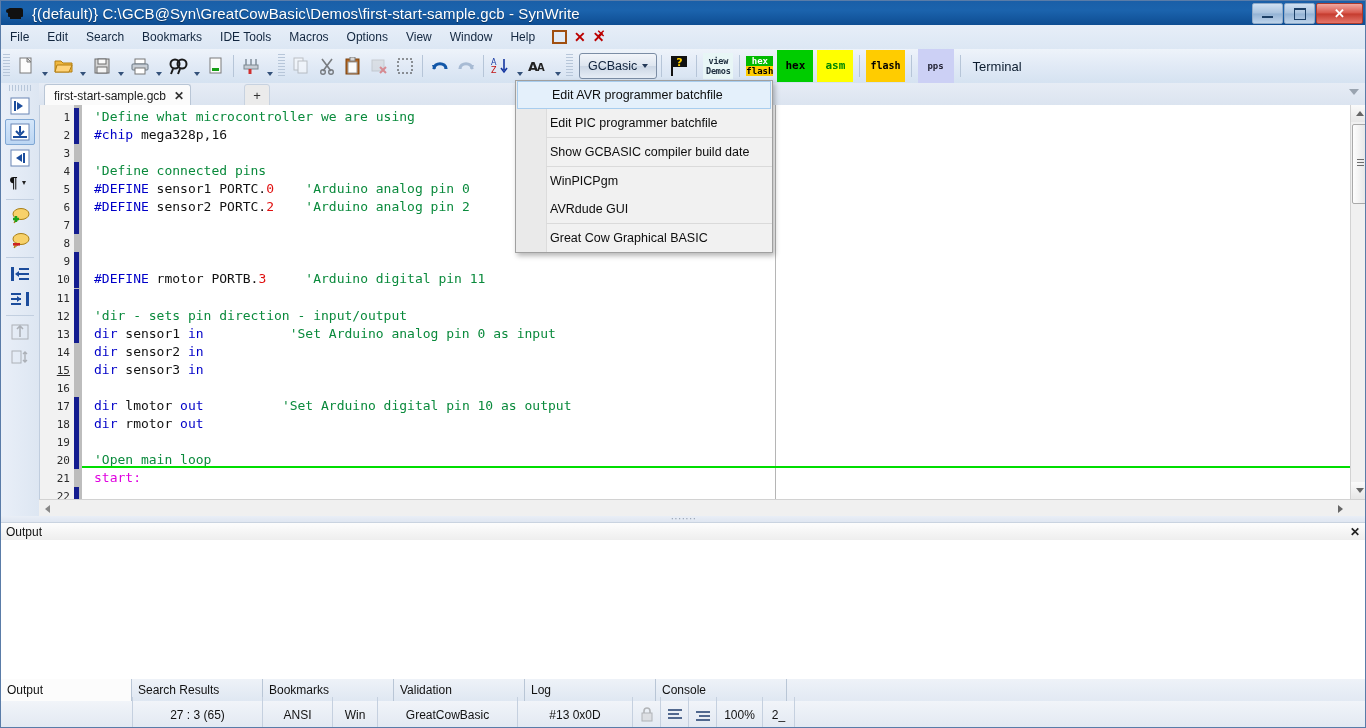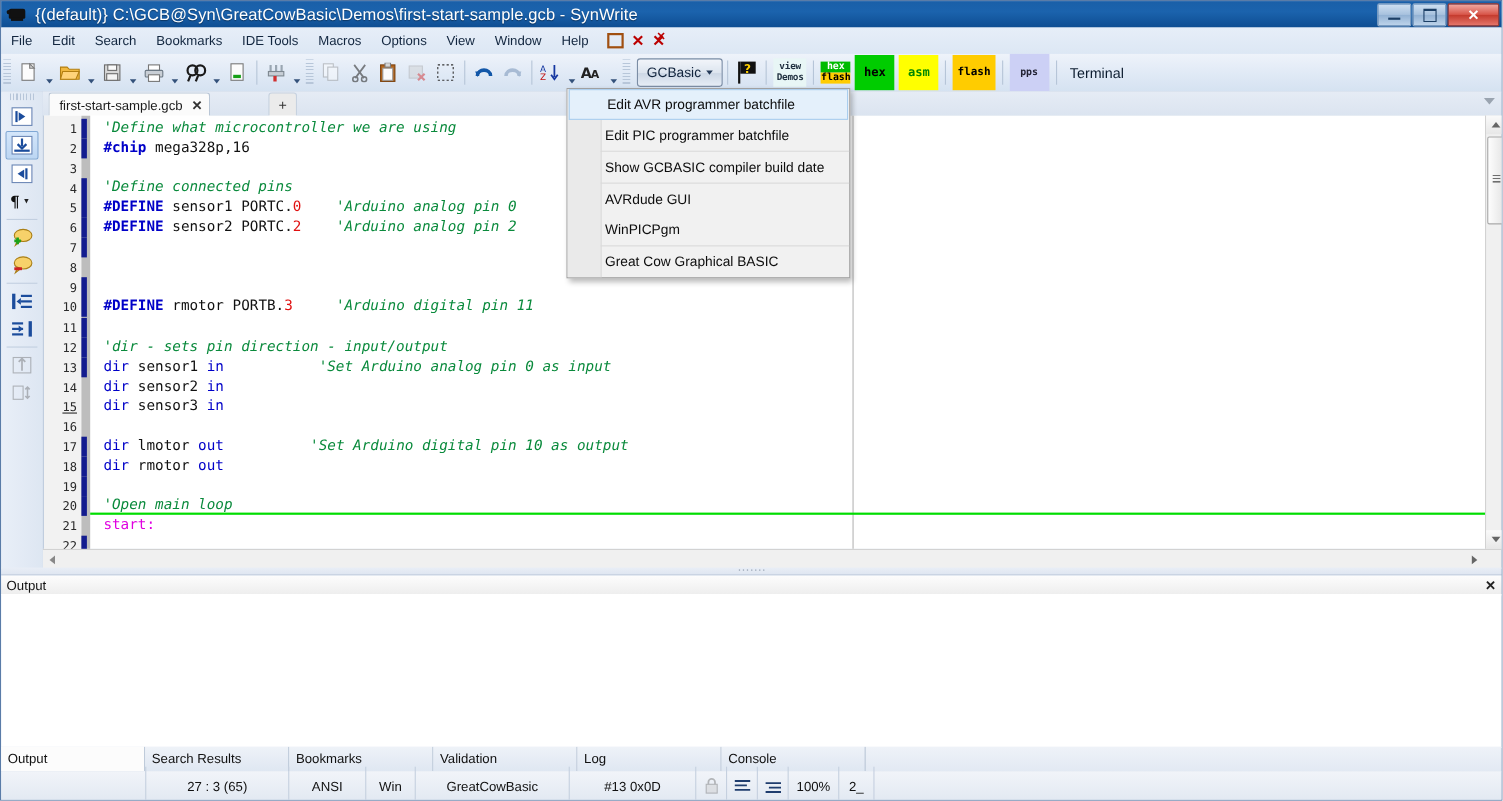--- a/index.html
+++ b/index.html
@@ -94,22 +94,22 @@
 
   
   .editor{position:absolute;left:38px;top:104px;width:1311px;height:394px;background:#fff;overflow:hidden;
      border-left:1px solid #c0cdde;}
   .gutter{position:absolute;left:0;top:0;width:34px;height:394px;background:#f2f2f2;}
   .gutter .ln{position:absolute;right:4px;font-family:"DejaVu Sans Mono",monospace;font-size:11px;color:#2b2b2b;text-align:right;}
   .foldcol{position:absolute;left:34px;top:0;width:8px;height:394px;background:#bdbdbd;}
   .foldbar{position:absolute;left:0;width:5px;background:#131c8f;}
   .codearea{position:absolute;left:42px;top:0;right:0;height:394px;font-family:"DejaVu Sans Mono",monospace;font-size:13px;}
   .cl{position:absolute;left:12px;white-space:pre;line-height:18px;}
-  .cmt{color:#0a8a3c;font-style:italic;}
-  .kw{color:#0000c8;font-weight:bold;}
+  .cmt{color:#0a8a3c;}
+  .kw{color:#0000c8;font-weight:normal;}
   .kw2{color:#0000c8;}
   .num{color:#e01010;}
   .lbl{color:#e000e0;}
   .plain{color:#111;}
   .marginline{position:absolute;left:693px;top:0;width:1px;height:394px;background:#b5b5b5;}
   .greenline{position:absolute;left:0;top:0;width:100%;height:2px;background:#00dd00;}
 
   
   .vsb{position:absolute;left:1349px;top:104px;width:17px;height:394px;background:#f0f0f0;border-left:1px solid #d2d2d2;}
   .sb-up,.sb-dn{position:absolute;left:0;width:17px;height:17px;background:linear-gradient(180deg,#fafafa,#e7e7e7);
@@ -607,19 +607,19 @@
     <div class="sb-cell" style="width:32px;">2_</div>
   </div>
 
   <div class="popup" id="popup">
     <div class="gutterstrip"></div>
   <div class="pitem hl">Edit AVR programmer batchfile</div>
       <div class="pitem">Edit PIC programmer batchfile</div>
       <div class="psep"></div>
       <div class="pitem">Show GCBASIC compiler build date</div>
       <div class="psep"></div>
+      <div class="pitem">WinPICPgm</div>
       <div class="pitem">AVRdude GUI</div>
-      <div class="pitem">WinPICPgm</div>
       <div class="psep"></div>
       <div class="pitem">Great Cow Graphical BASIC</div>
     </div>
 
 </div>
 
 </body></html>

